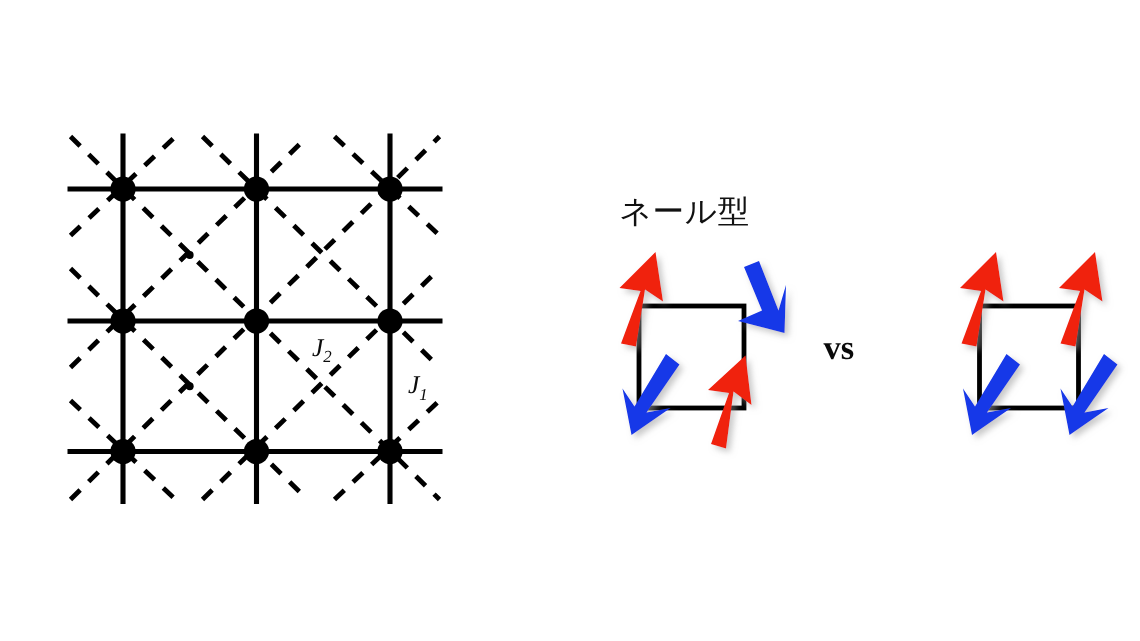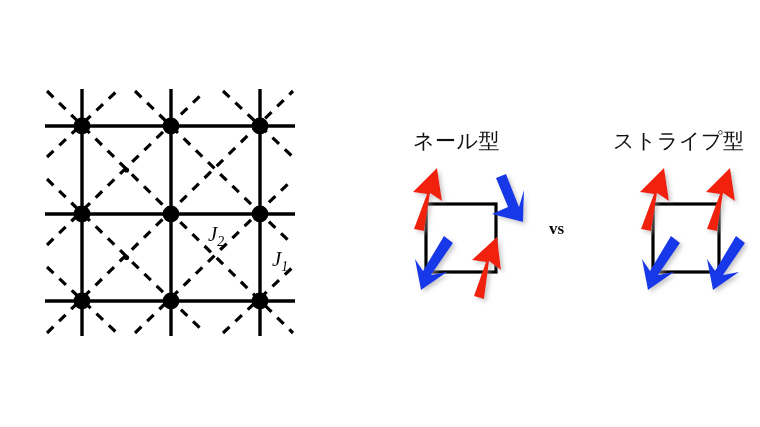--- a/index.html
+++ b/index.html
@@ -31,30 +31,30 @@
     user-select: none;
   }
   #neel-label { left: 390px; top: 127px; }
   #stripe-label { left: 590px; top: 127px; }
   .vs-label {
     position: absolute;
     left: 526px;
     top: 219px;
     font-family: "Liberation Serif", "DejaVu Serif", serif;
     font-weight: bold;
-    font-size: 17px;
+    font-size: 23px;
     color: #0a0a0a;
     white-space: nowrap;
     user-select: none;
   }
   .jlabel {
     position: absolute;
     font-family: "Liberation Serif", "DejaVu Serif", serif;
     font-style: italic;
-    font-size: 21px;
+    font-size: 17px;
     color: #0b0b0b;
     white-space: nowrap;
     user-select: none;
   }
   .jlabel sub {
     font-size: 0.66em;
     font-style: italic;
   }
   #j2-label { left: 185px; top: 222px; }
   #j1-label { left: 249px; top: 247px; }
@@ -150,21 +150,20 @@
       </g>
 
       <g filter="url(#softshadow)">
         <path d="M 713 236 L 722 243 L 700 275 L 716 272 L 690 290 L 684 259 L 692 271 Z" fill="#1438E8"></path>
       </g>
     </g>
   </svg>
 
   <div class="label-jp" id="neel-label">ネール型</div>
 
-  <div class="label-jp" id="stripe-label">ストライプ型</div>
 
   <div class="vs-label">vs</div>
 
   <div class="jlabel" id="j2-label"><span>J</span><sub>2</sub></div>
 
   <div class="jlabel" id="j1-label"><span>J</span><sub>1</sub></div>
 
 </div>
 
 </body></html>

